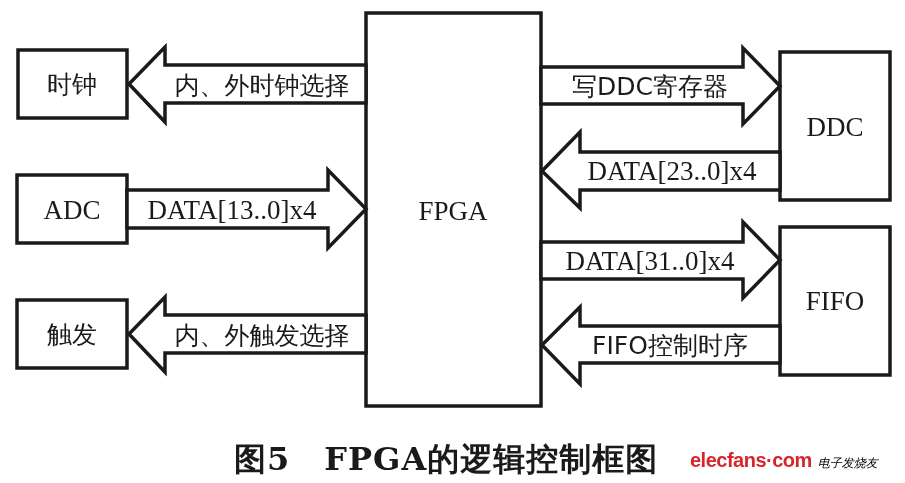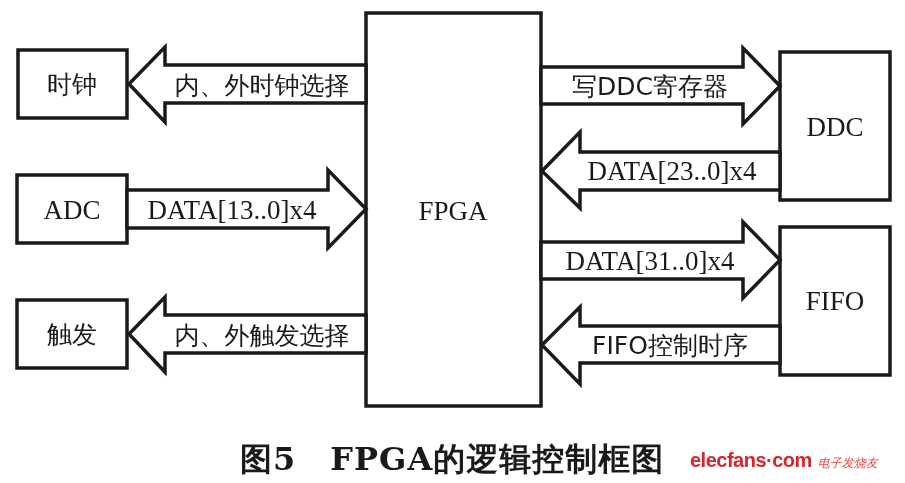--- a/index.html
+++ b/index.html
@@ -3,26 +3,26 @@
 <meta charset="utf-8">
 <style>
   html, body { margin: 0; padding: 0; background: #ffffff; }
   body { width: 905px; height: 483px; position: relative; overflow: hidden;
          font-family: "DejaVu Serif", "Liberation Serif", serif; color: #1a1a1a; }
   svg.diagram { position: absolute; left: 0; top: 0; }
   .box { fill: #ffffff; stroke: #1a1a1a; stroke-width: 3.5; }
   .arrow { fill: #ffffff; stroke: #1a1a1a; stroke-width: 3.5; stroke-linejoin: miter; }
   .lbl { font-family: "Liberation Serif", "DejaVu Serif", serif; font-size: 27px; fill: #1a1a1a; }
   .lbl-cjk { font-family: "DejaVu Sans", sans-serif; font-size: 25px; fill: #1a1a1a; }
-  .caption { position: absolute; left: 240px; top: 438px; font-size: 32px; font-weight: bold;
+  .caption { position: absolute; left: 234px; top: 438px; font-size: 32px; font-weight: bold;
              font-family: "DejaVu Serif", "Liberation Serif", serif; color: #1a1a1a; letter-spacing: 1px; white-space: nowrap; }
   .caption .num { margin-right: 34px; }
   .watermark { position: absolute; left: 690px; top: 449px; white-space: nowrap; }
   .wm-brand { font-family: "Liberation Sans", sans-serif; font-size: 20px; font-weight: bold; color: #d7262b; letter-spacing: -0.5px; margin-top: 44px; }
-  .wm-sub { font-family: "DejaVu Sans", sans-serif; font-size: 12px; color: #ef4444; margin-left: 6px; font-style: italic; }
+  .wm-sub { font-family: "DejaVu Sans", sans-serif; font-size: 12px; color: #000000; margin-left: 6px; font-style: italic; }
 </style>
 </head>
 <body>
 
 <svg class="diagram" width="905" height="483" viewBox="0 0 905 483">
 
   <rect class="box" x="366" y="13" width="175" height="393"></rect>
   <text class="lbl" x="453" y="220" text-anchor="middle">FPGA</text>
 
   <rect class="box" x="18" y="50" width="109" height="68"></rect>

